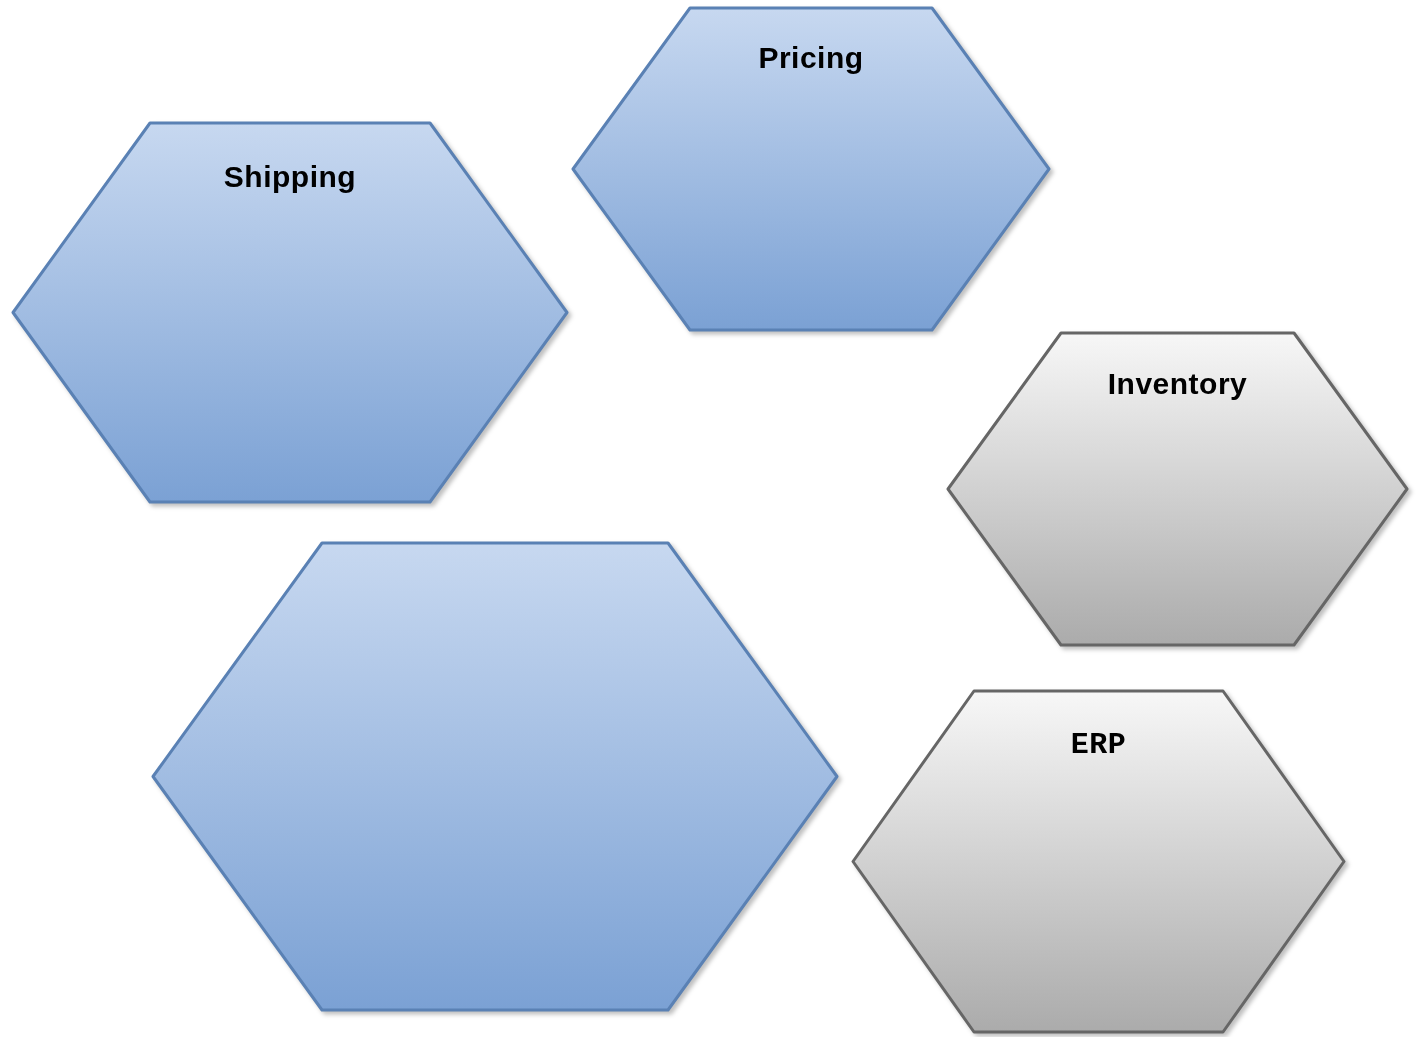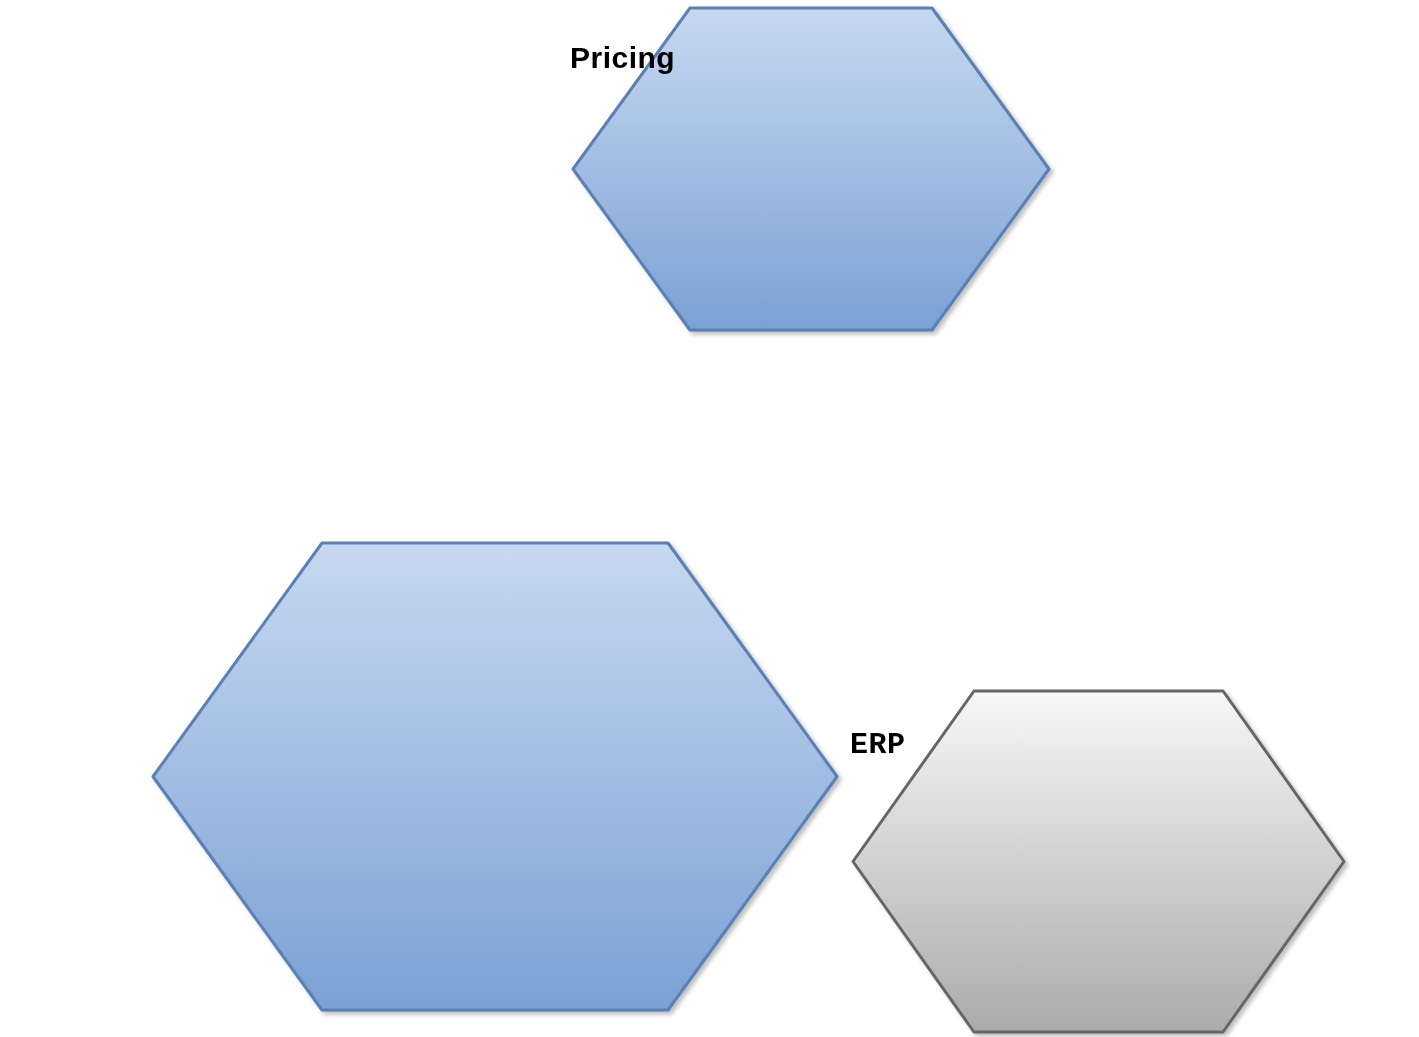--- a/index.html
+++ b/index.html
@@ -35,20 +35,21 @@
   .hex-gray {
     fill: url(#gradGray);
     stroke: #666666;
     stroke-width: 3;
     filter: drop-shadow(3px 3px 2px rgba(0,0,0,0.25));
   }
   .node-label {
     position: absolute;
     left: 0;
     width: 100%;
+    text-align: center;
     font-weight: bold;
     font-size: 30px;
     color: #000000;
     letter-spacing: 0.5px;
     pointer-events: none;
   }
   
   .node-shipping { left: 10px;  top: 120px;  width: 560px; height: 385px; }
   .node-pricing  { left: 570px; top: 5px;    width: 482px; height: 328px; }
   .node-inventory{ left: 945px; top: 330px;  width: 465px; height: 318px; }
@@ -72,28 +73,40 @@
     </linearGradient>
     <linearGradient id="gradGray" x1="0" y1="0" x2="0" y2="1">
       <stop offset="0" stop-color="#f7f7f7"></stop>
       <stop offset="1" stop-color="#ababab"></stop>
     </linearGradient>
   </defs>
 </svg>
 
 <div class="canvas">
 
+  <div class="node node-shipping">
+    <svg width="560" height="385" viewBox="0 0 560 385">
+      <polygon class="hex-poly hex-blue" points="140,3 420,3 557,192.5 420,382 140,382 3,192.5"></polygon>
+    </svg>
+    <div class="node-label">Shipping</div>
+  </div>
 
   <div class="node node-pricing">
     <svg width="482" height="328" viewBox="0 0 482 328">
       <polygon class="hex-poly hex-blue" points="120,3 362,3 479,164 362,325 120,325 3,164"></polygon>
     </svg>
     <div class="node-label">Pricing</div>
   </div>
 
+  <div class="node node-inventory">
+    <svg width="465" height="318" viewBox="0 0 465 318">
+      <polygon class="hex-poly hex-gray" points="116,3 349,3 462,159 349,315 116,315 3,159"></polygon>
+    </svg>
+    <div class="node-label">Inventory</div>
+  </div>
 
   <div class="node node-sales">
     <svg width="690" height="473" viewBox="0 0 690 473">
       <polygon class="hex-poly hex-blue" points="172,3 518,3 687,236.5 518,470 172,470 3,236.5"></polygon>
     </svg>
   </div>
 
   <div class="node node-erp">
     <svg width="497" height="347" viewBox="0 0 497 347">
       <polygon class="hex-poly hex-gray" points="124,3 373,3 494,173.5 373,344 124,344 3,173.5"></polygon>

